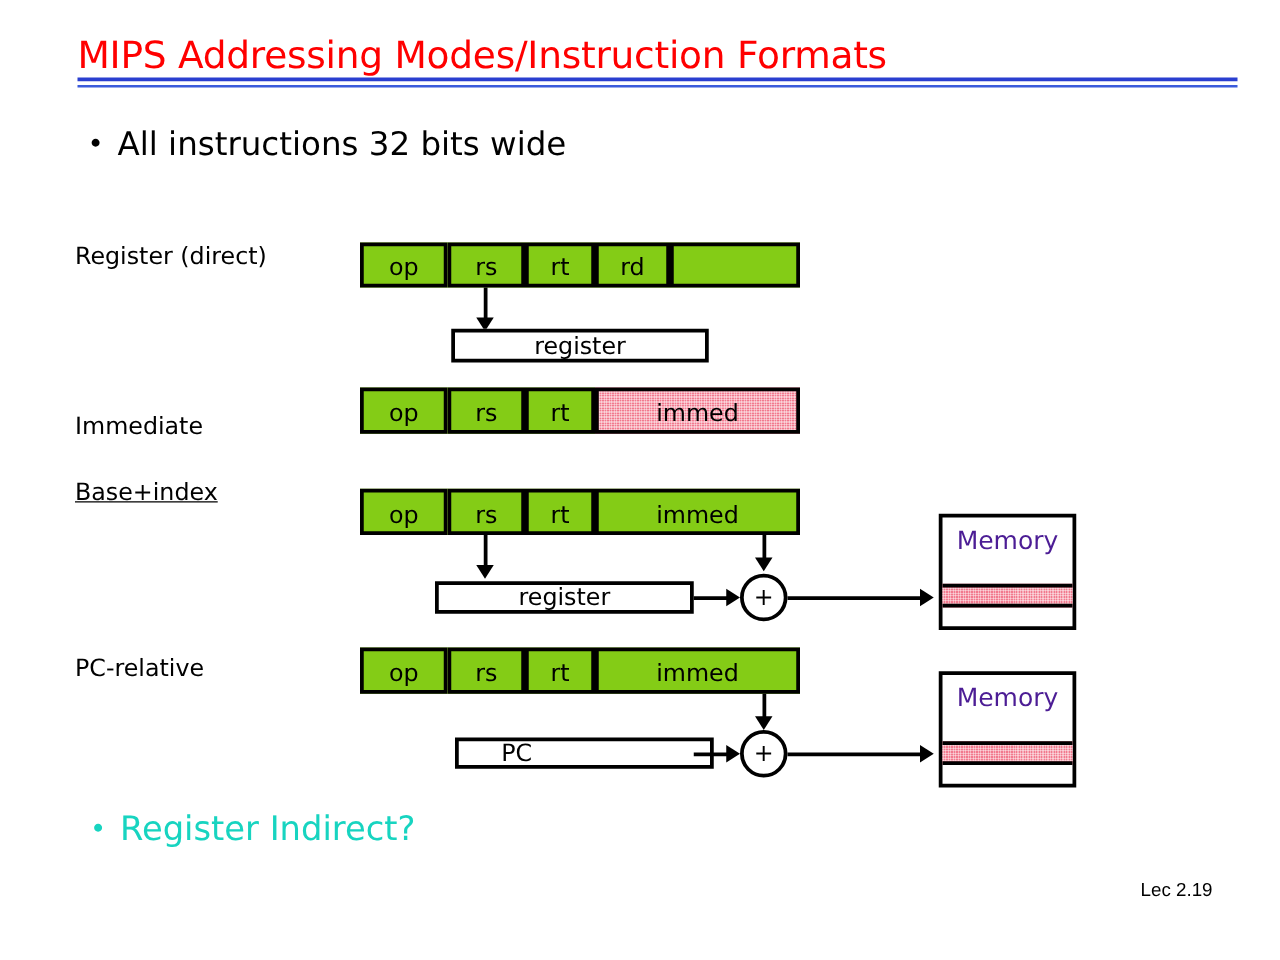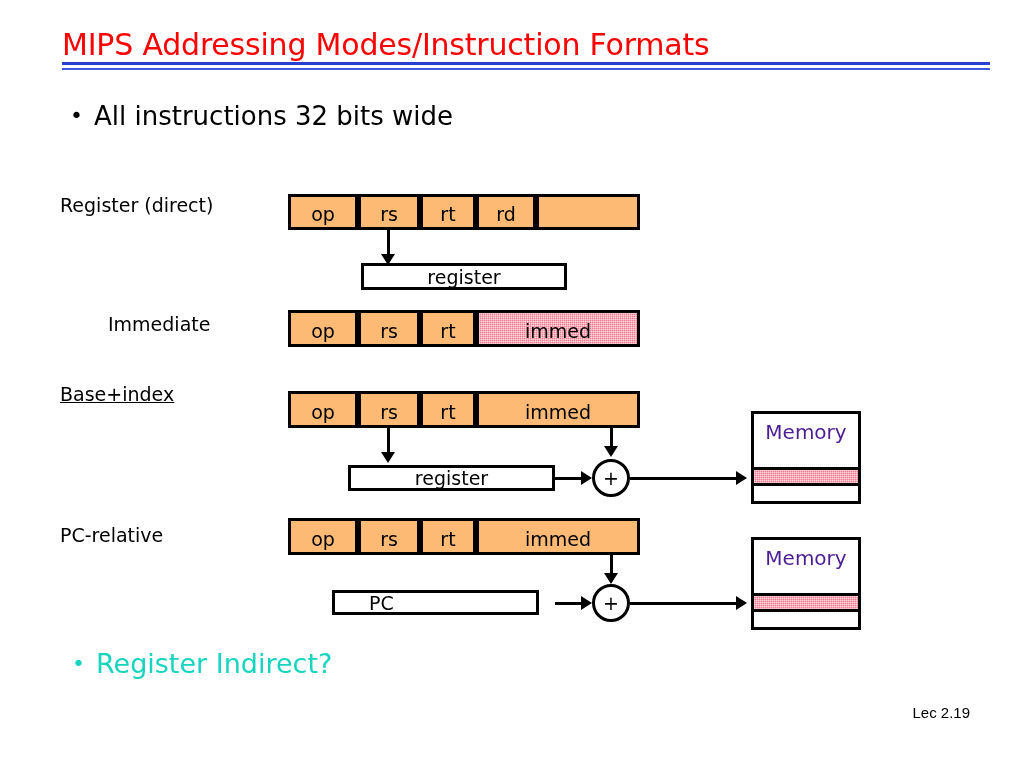--- a/index.html
+++ b/index.html
@@ -77,21 +77,21 @@
     position: absolute;
     left: 60px;
     font-size: 19px;
     white-space: nowrap;
     color: #000000;
   }
   .cell {
     position: absolute;
     box-sizing: border-box;
     border: 3px solid #000000;
-    background: #fdba74;
+    background: #84cc16;
     display: flex;
     align-items: flex-end;
     justify-content: center;
     font-size: 19px;
     line-height: 1;
     padding-bottom: 3px;
     color: #000000;
   }
   .cell.pink, .box.pink {
     background:
@@ -219,21 +219,21 @@
   <div class="cell" style="left:358px; top:194px; width:62px; height:36px;">rs</div>
   <div class="cell" style="left:420px; top:194px; width:56px; height:36px;">rt</div>
   <div class="cell" style="left:476px; top:194px; width:60px; height:36px;">rd</div>
   <div class="cell" style="left:536px; top:194px; width:104px; height:36px;"></div>
 
   <div class="vline" style="left:387px; top:230px; height:26px;"></div>
   <div class="arrow-down" style="left:381px; top:254px;"></div>
 
   <div class="labelbox center pink" style="left:361px; top:263px; width:206px; height:27px;">register</div>
 
-  <div class="row-label" style="top:313px;margin-left:48px;">Immediate</div>
+  <div class="row-label" style="top:330px;">Immediate</div>
 
   <div class="cell" style="left:288px; top:310px; width:70px; height:37px;">op</div>
   <div class="cell" style="left:358px; top:310px; width:62px; height:37px;">rs</div>
   <div class="cell" style="left:420px; top:310px; width:56px; height:37px;">rt</div>
   <div class="cell pink" style="left:476px; top:310px; width:164px; height:37px;">immed</div>
 
   <div class="row-label" style="top:383px;text-decoration:underline;">Base+index</div>
 
   <div class="cell" style="left:288px; top:391px; width:70px; height:37px;">op</div>
   <div class="cell" style="left:358px; top:391px; width:62px; height:37px;">rs</div>
@@ -264,21 +264,21 @@
   <div class="row-label" style="top:510px;margin-top:14px;">PC-relative</div>
 
   <div class="cell" style="left:288px; top:518px; width:70px; height:37px;">op</div>
   <div class="cell" style="left:358px; top:518px; width:62px; height:37px;">rs</div>
   <div class="cell" style="left:420px; top:518px; width:56px; height:37px;">rt</div>
   <div class="cell" style="left:476px; top:518px; width:164px; height:37px;">immed</div>
 
   <div class="vline" style="left:610px; top:555px; height:20px;"></div>
   <div class="arrow-down" style="left:604px; top:573px;"></div>
 
-  <div class="labelbox leftish" style="left:332px; top:590px; width:207px; height:25px;text-align:right;">PC</div>
+  <div class="labelbox leftish" style="left:364px; top:590px; width:207px; height:25px;text-align:right;">PC</div>
 
   <div class="hline" style="left:555px; top:602px; width:28px;"></div>
   <div class="arrow-right" style="left:581px; top:596px;"></div>
 
   <div class="plus-circle" style="left:592px; top:584px;">+</div>
 
   <div class="hline" style="left:630px; top:602px; width:108px;"></div>
   <div class="arrow-right" style="left:736px; top:596px;"></div>
 
   <div class="memory" style="left:751px; top:537px; width:110px; height:93px;">

